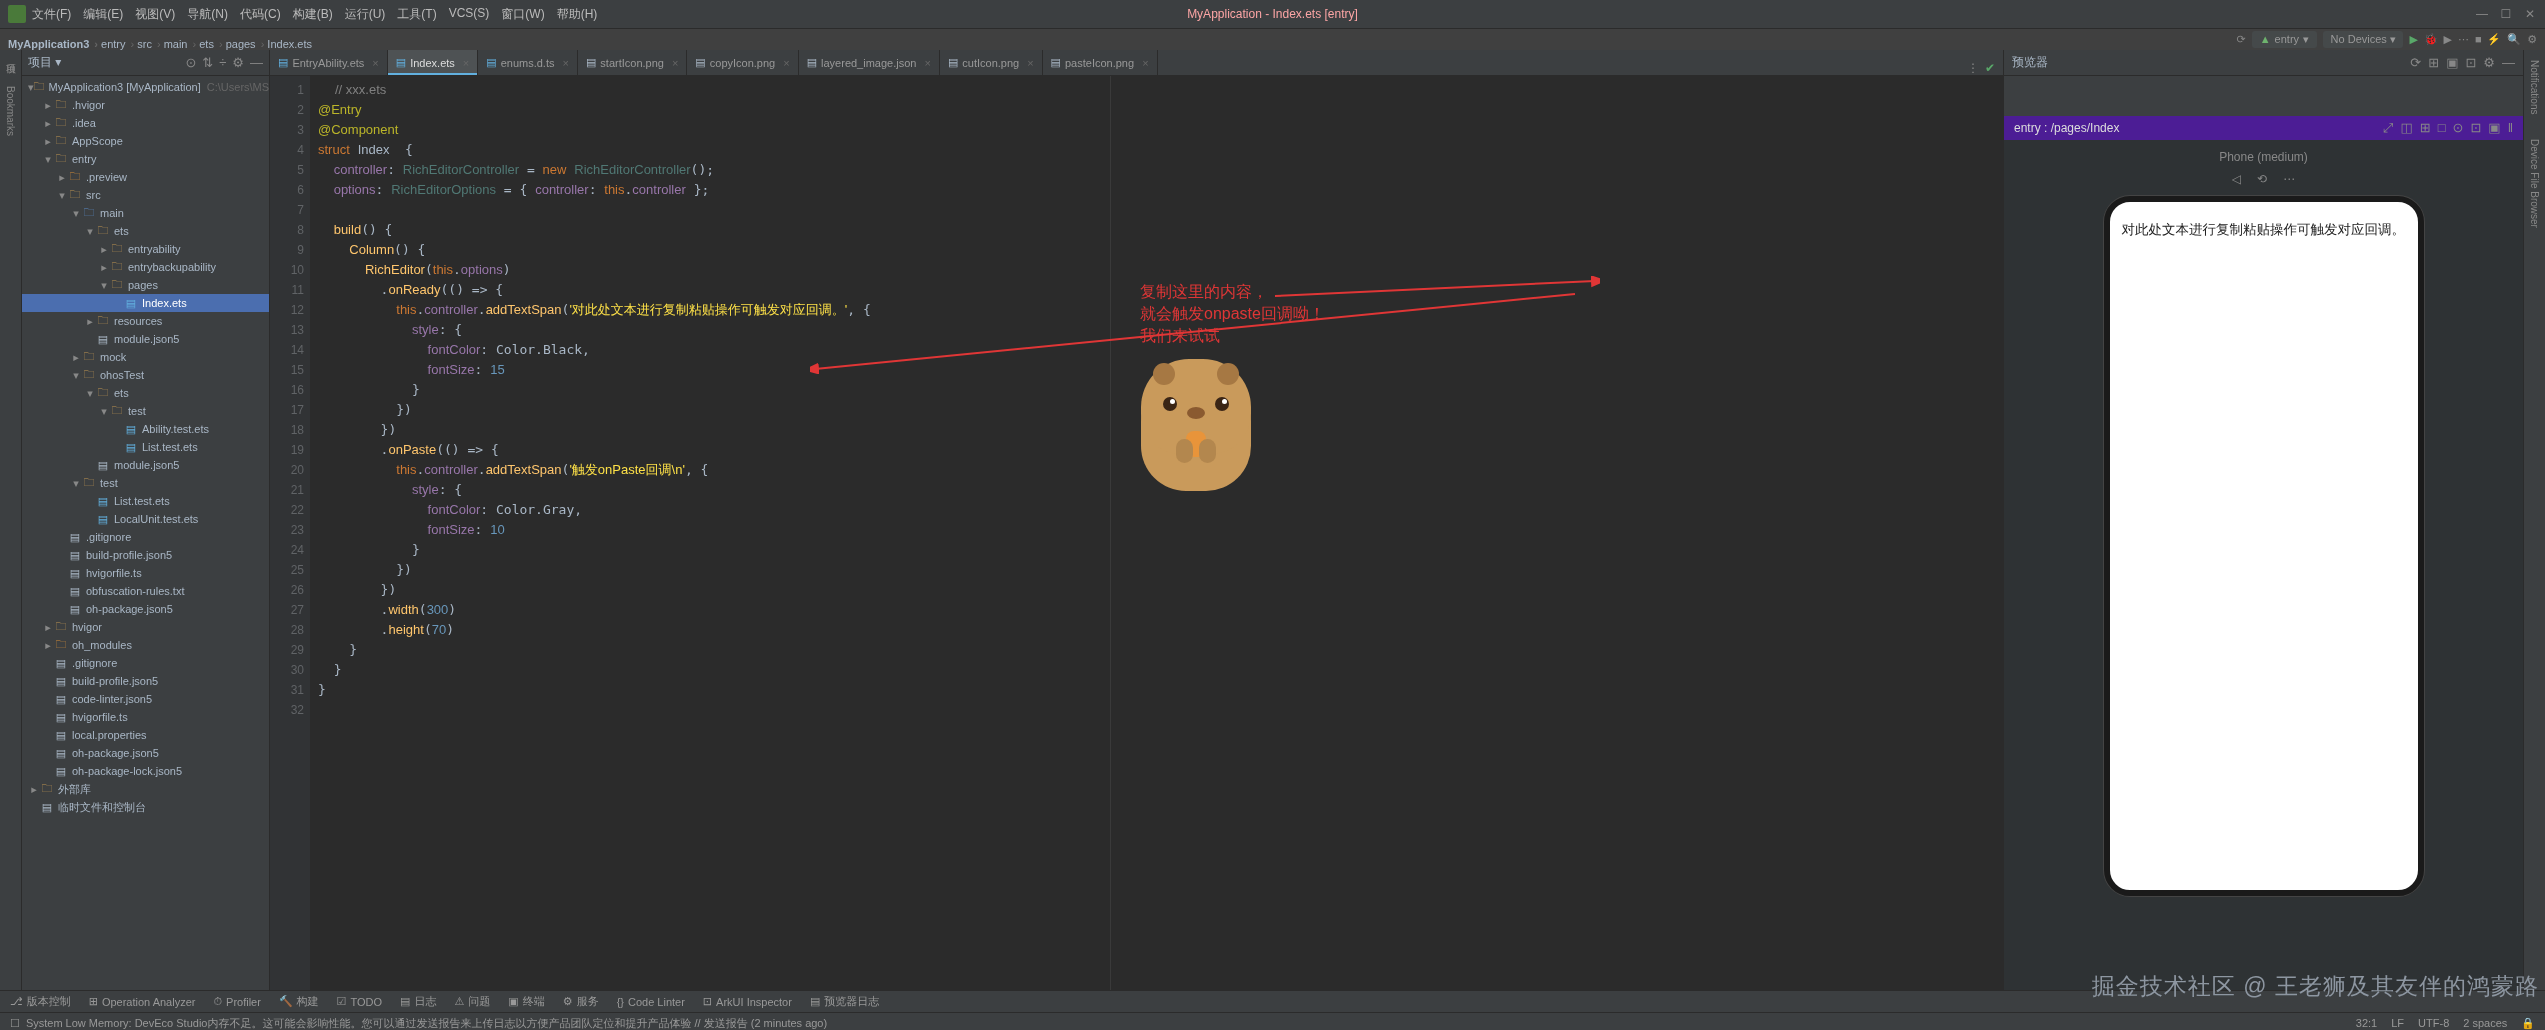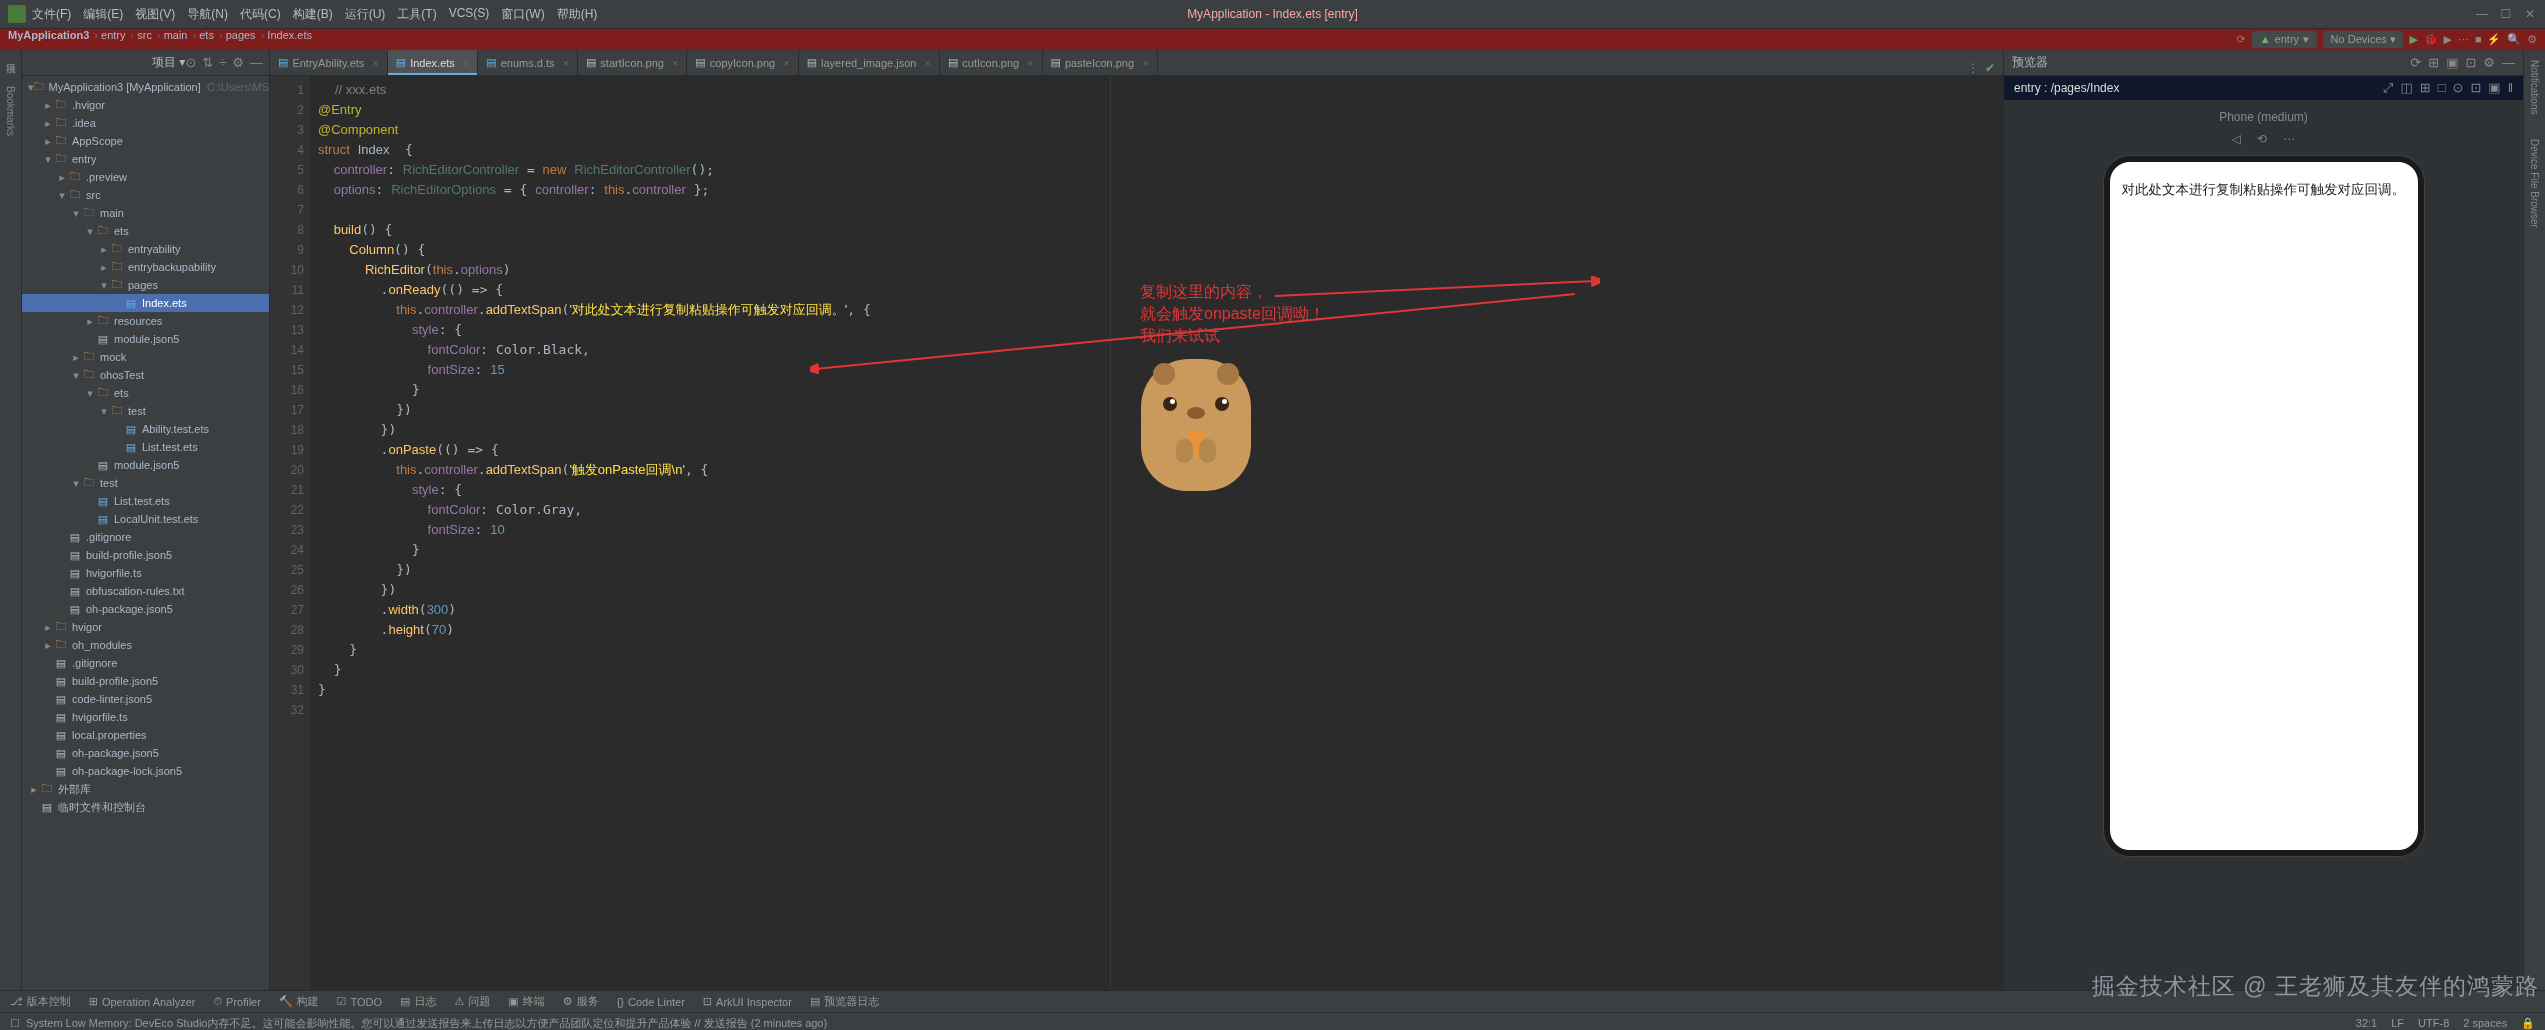--- a/index.html
+++ b/index.html
@@ -4,27 +4,27 @@
 <style>
 * { margin:0; padding:0; box-sizing:border-box; font-family:"Microsoft YaHei",Arial,sans-serif; }
 body { background:#2b2b2b; color:#a9b7c6; font-size:12px; width:2545px; height:1030px; overflow:hidden; position:relative; }
 .titlebar { height:28px; background:#3c3f41; display:flex; align-items:center; padding:0 8px; justify-content:space-between; }
 .titlebar-left { display:flex; align-items:center; }
 .titlebar-left .logo { width:18px; height:18px; background:#4a7a3a; border-radius:2px; position:relative; }
 .menu-item { padding:0 6px; cursor:pointer; color:#bbb; }
 .titlebar-center { position:absolute; left:50%; transform:translateX(-50%); color:#fca5a5; }
 .titlebar-right { display:flex; gap:10px; }
 .win-btn { width:14px; height:14px; display:flex; align-items:center; justify-content:center; color:#888; cursor:pointer; }
-.breadcrumb { height:22px; background:#7f1d1d; display:flex; align-items:flex-start; padding:0 8px; gap:6px; font-size:11px; border-top:1px solid #2b2b2b; }
+.breadcrumb { height:22px; background:#404040; display:flex; align-items:flex-end; padding:0 8px; gap:6px; font-size:11px; border-top:1px solid #2b2b2b; }
 .breadcrumb-sep::after { content:"›"; color:#666; margin-left:5px; }
 .main { display:flex; height:calc(100% - 90px); }
 .left-rail { width:22px; background:#3c3f41; border-right:1px solid #2b2b2b; display:flex; flex-direction:column; align-items:center; padding-top:6px; gap:30px; }
 .left-rail span { writing-mode:vertical-rl; font-size:10px; color:#888; cursor:pointer; }
 .project-panel { width:248px; background:#3c3f41; border-right:1px solid #2b2b2b; display:flex; flex-direction:column; }
-.panel-header { height:26px; display:flex; align-items:center; justify-content:flex-end; padding:0 6px; border-bottom:1px solid #2b2b2b; }
+.panel-header { height:26px; display:flex; align-items:center; justify-content:space-between; padding:0 6px; border-bottom:1px solid #2b2b2b; }
 .panel-tools { display:flex; gap:6px; color:#888; }
 .tool-ic { cursor:pointer; font-size:13px; }
 .tree { flex:1; overflow:auto; padding-top:2px; }
 .tree-row { height:18px; display:flex; align-items:center; padding-left:4px; white-space:nowrap; font-size:11px; color:#a9b7c6; cursor:pointer; }
 .tree-row.sel { background:#4b6eaf; color:#fff; }
 .tree-row .chev { width:12px; text-align:center; color:#888; }
 .tree-row .ficon { width:14px; margin-right:4px; display:flex; align-items:center; justify-content:center; }
 .tree-row .dim { color:#666; margin-left:6px; }
 .folder-ic { color:#c09553; }
 .folder-orange { color:#d68c37; }
@@ -61,21 +61,21 @@
 .capy-eye.l { left:22px; } .capy-eye.r { right:22px; }
 .capy-eye::after { content:""; width:5px; height:5px; background:#fff; border-radius:50%; position:absolute; top:2px; right:2px; }
 .capy-nose { width:18px; height:12px; background:#8a5a30; border-radius:50%; position:absolute; top:48px; left:46px; }
 .capy-snack { width:20px; height:26px; background:#e8943a; border-radius:8px; position:absolute; top:72px; left:45px; }
 .capy-paws { width:40px; height:24px; position:absolute; top:80px; left:35px; display:flex; justify-content:space-between; }
 .capy-paw { width:17px; height:24px; background:#b3874e; border-radius:10px; }
 .arrow { position:absolute; z-index:4; pointer-events:none; }
 .preview-panel { width:520px; background:#3c3f41; display:flex; flex-direction:column; border-left:1px solid #2b2b2b; }
 .prev-header { height:26px; display:flex; align-items:center; justify-content:space-between; padding:0 8px; border-bottom:1px solid #2b2b2b; font-size:12px; }
 .prev-tools { display:flex; gap:7px; color:#888; }
-.prev-path { height:24px; background:#0f172a; display:flex; align-items:center; padding:0 10px; font-size:12px; color:#ddd; justify-content:space-between; }
+.prev-path { height:24px; background:#4c1d95; display:flex; align-items:center; padding:0 10px; font-size:12px; color:#ddd; justify-content:space-between;margin-top:40px; }
 .prev-body { flex:1; background:#2e3234; display:flex; flex-direction:column; align-items:center; padding-top:10px; }
 .device-label { color:#888; font-size:12px; margin-bottom:8px; }
 .device-toolbar { display:flex; gap:16px; color:#888; margin-bottom:10px; align-items:center; }
 .device-toolbar span { cursor:pointer; }
 .phone { width:320px; height:700px; background:#fff; border-radius:26px; border:6px solid #1a1a1a; padding:18px 12px; position:relative; box-shadow:0 0 0 1px #444; }
 .phone-text { color:#222; font-size:13.5px; line-height:20px; }
 .right-rail { width:22px; background:#3c3f41; border-left:1px solid #2b2b2b; padding-top:10px; display:flex; flex-direction:column; align-items:center; gap:25px; }
 .right-rail span { writing-mode:vertical-rl; font-size:10px; color:#888; cursor:pointer; }
 .bottom-toolbar { height:22px; background:#3c3f41; display:flex; align-items:center; gap:18px; padding:0 10px; font-size:11px; border-top:1px solid #2b2b2b; }
 .bt-item { display:flex; align-items:center; gap:4px; cursor:pointer; color:#999; }

